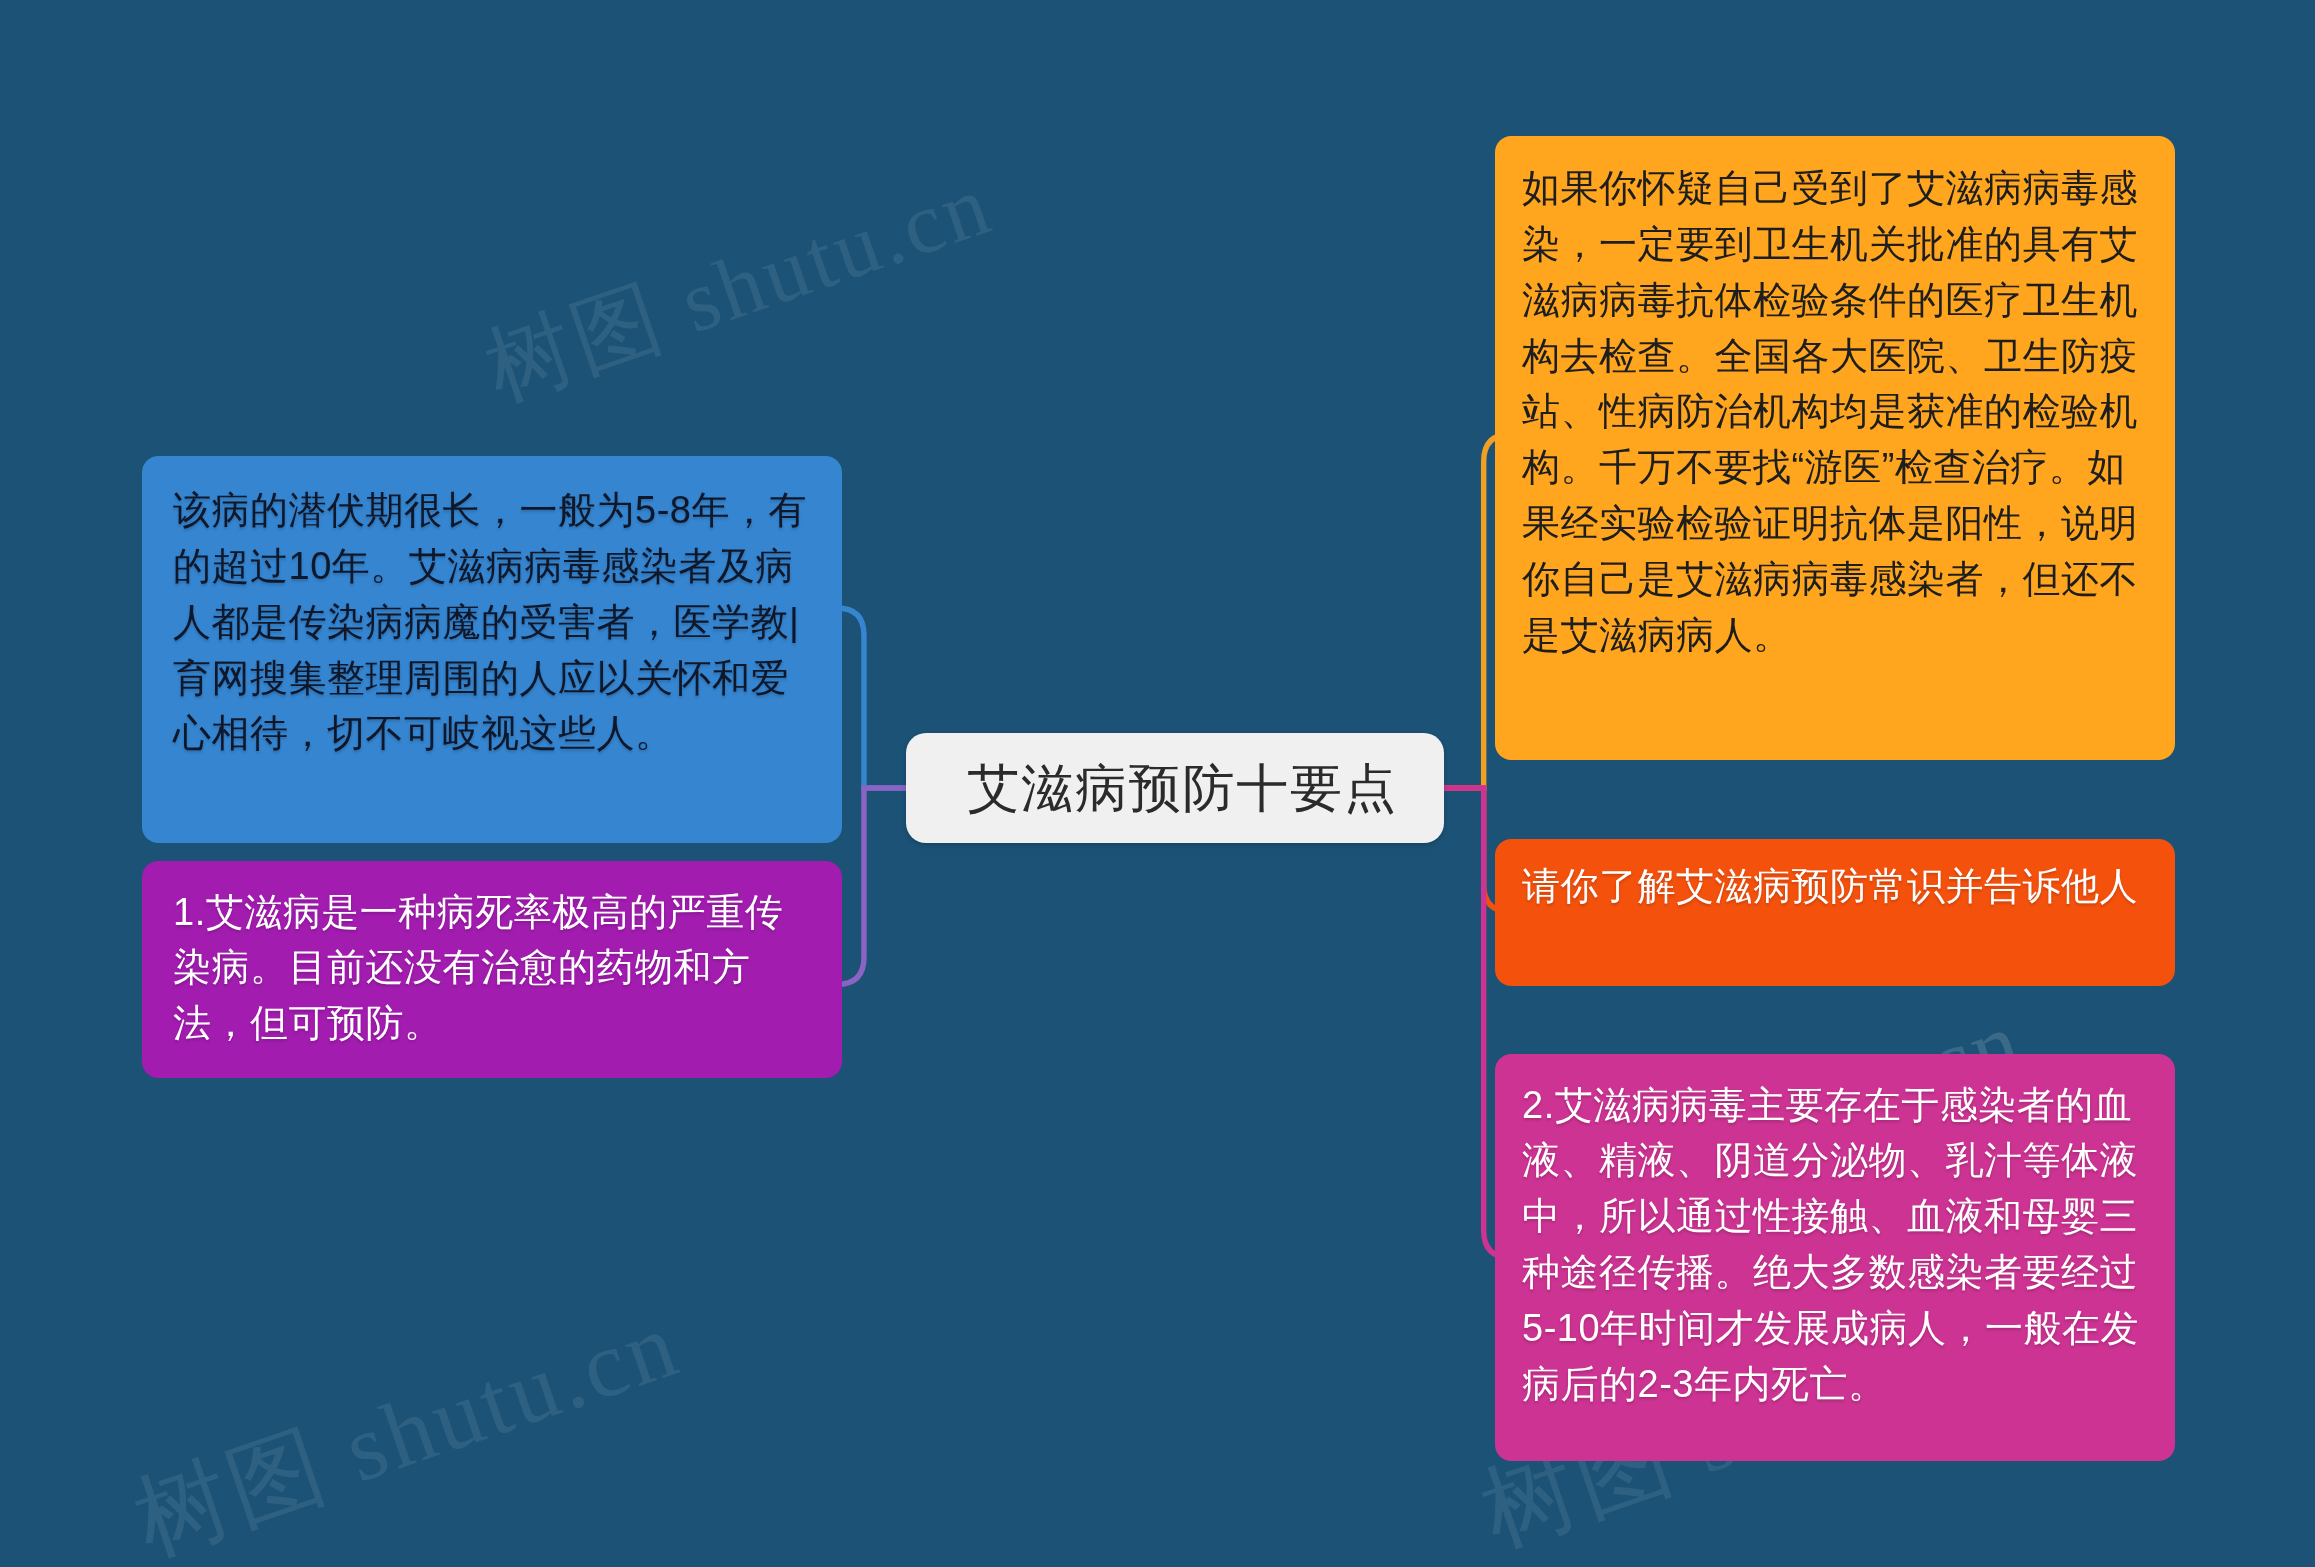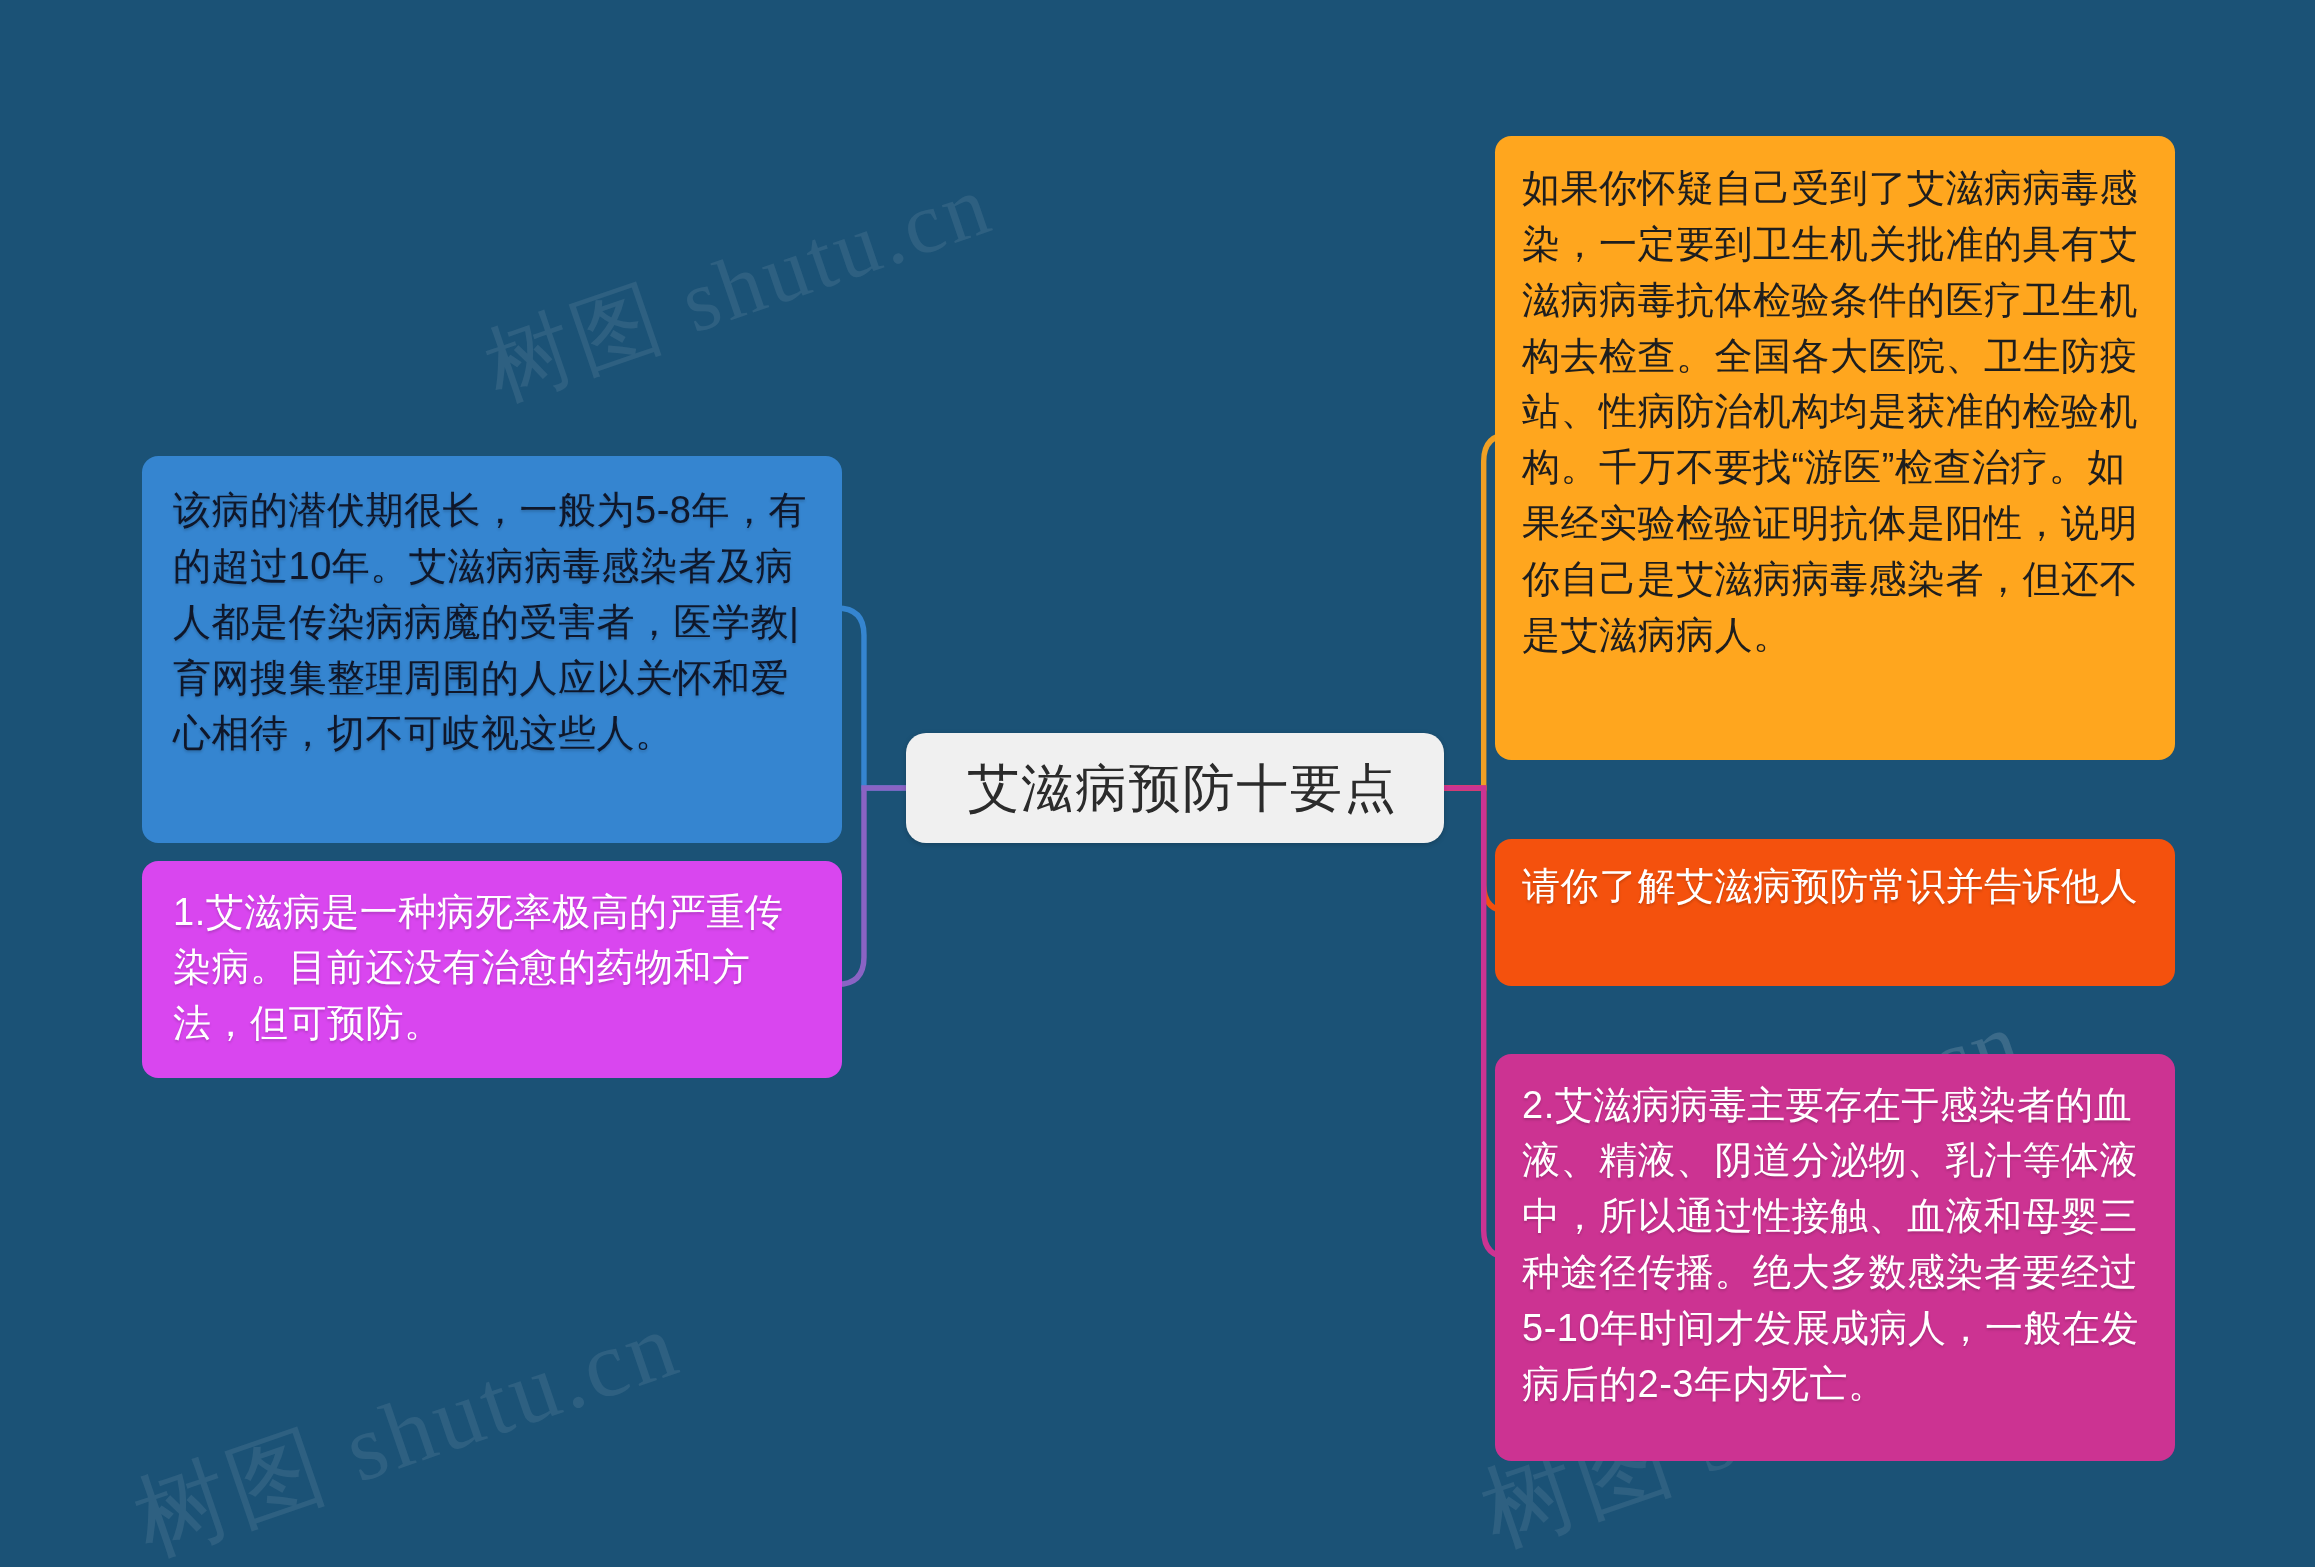--- a/index.html
+++ b/index.html
@@ -100,21 +100,21 @@
     text-shadow: 0 1.8px 2.7px rgba(0,0,0,0.18);
     margin-top: 42px;
   }
 
   
   #node-purple {
     left: 142px;
     top: 861px;
     width: 700px;
     height: 217px;
-    background: #d946ef;
+    background: #a21caf;
     color: #ffffff;
     font-size: 38px;
     padding: 23.5px 31px 22px 31px;
     text-shadow: 0 1.8px 2.7px rgba(0,0,0,0.18);
   }
 
   
   #node-orange {
     left: 1495px;
     top: 136px;

